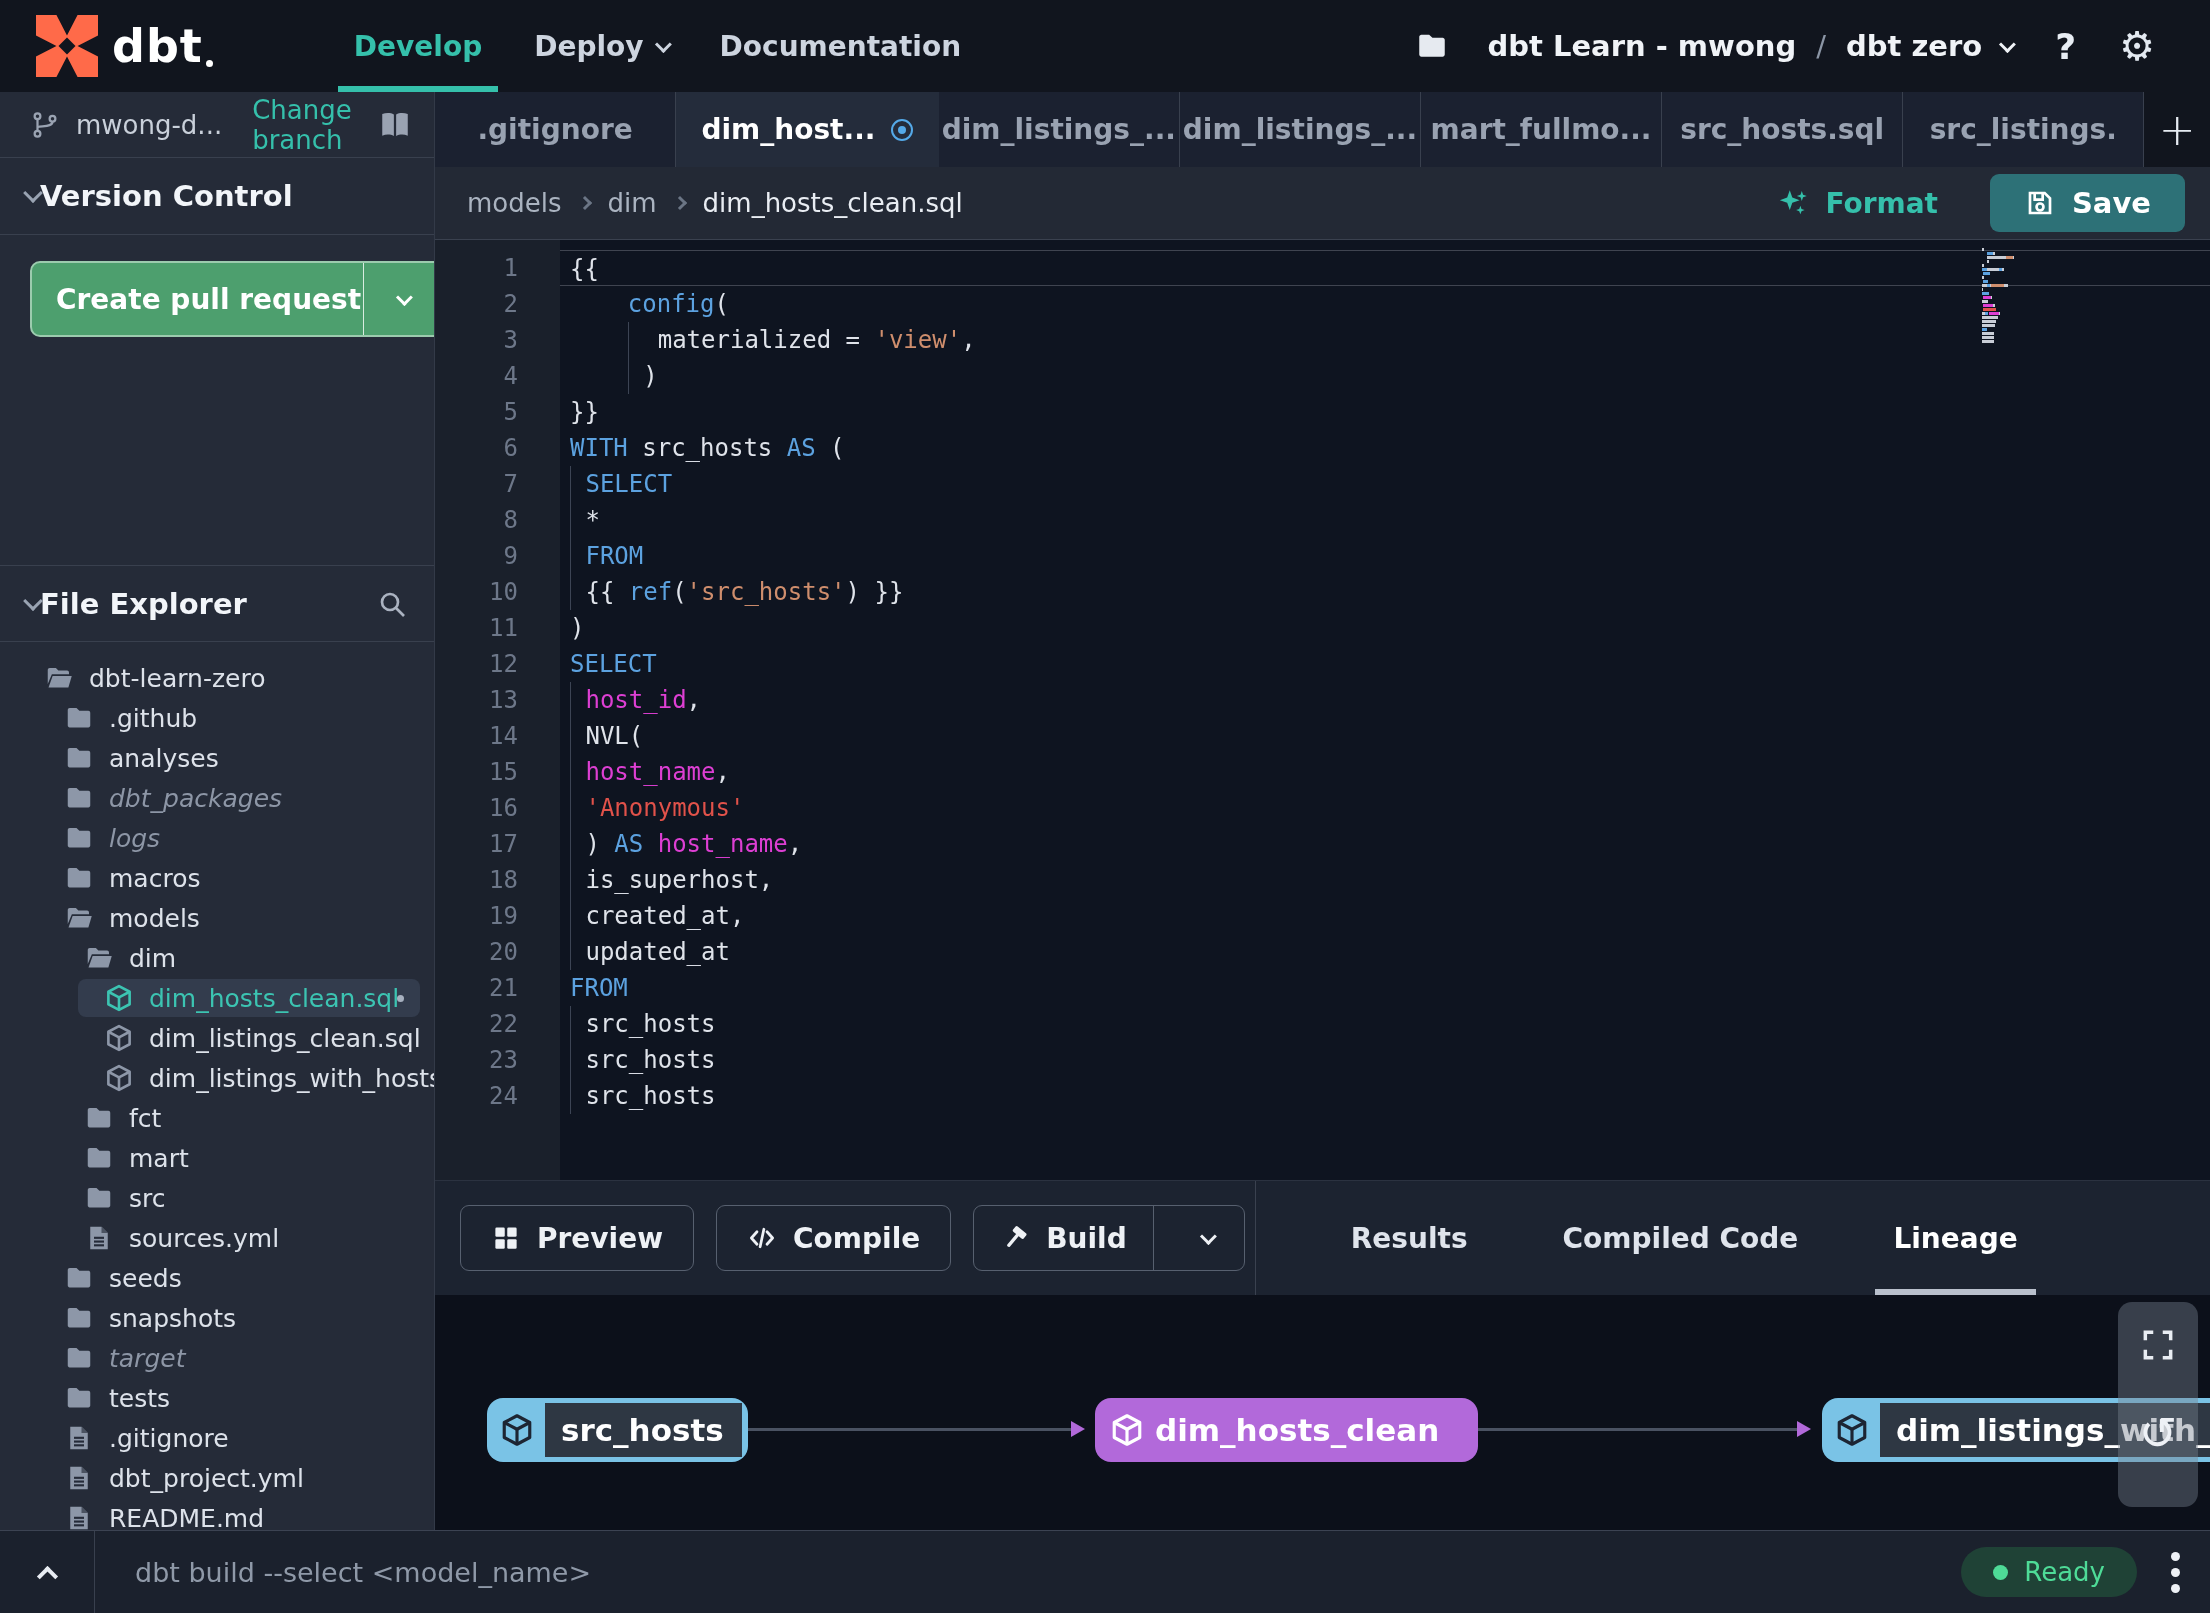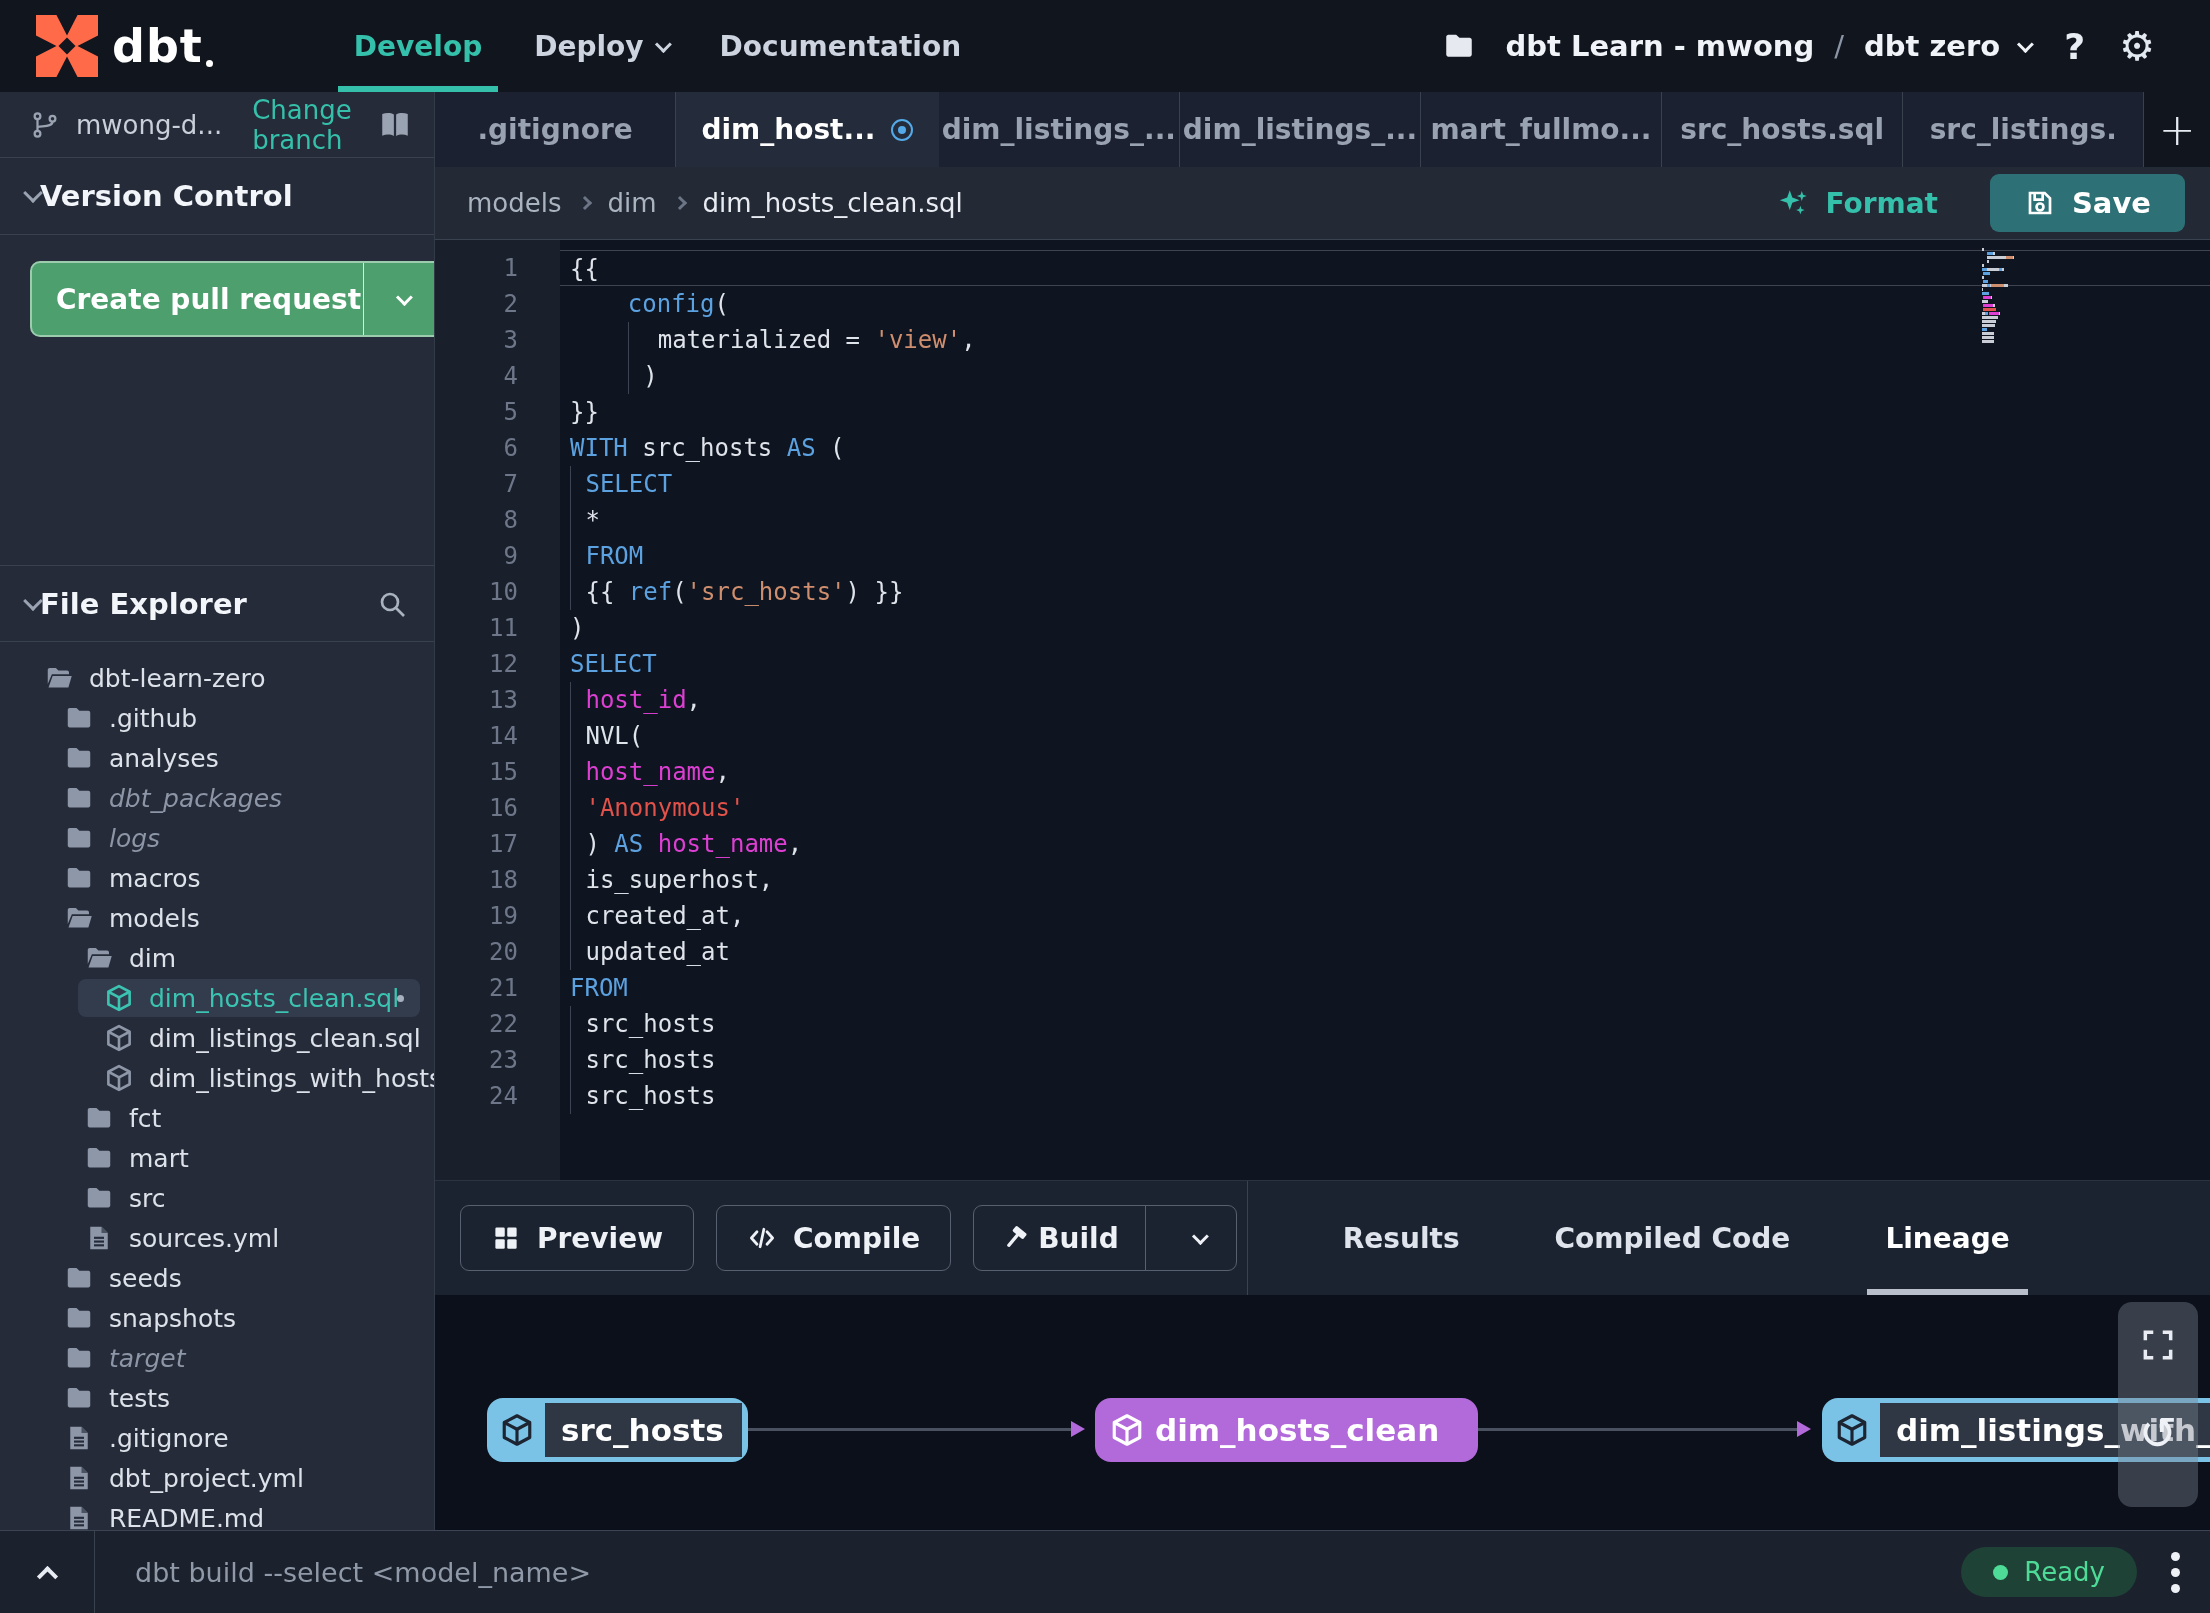--- a/index.html
+++ b/index.html
@@ -13,21 +13,21 @@
   .logo-x { position:relative; width:62px; height:62px; background:var(--brand-orange);
     clip-path:polygon(50% 33%,67% 0,100% 0,100% 33%,67% 50%,100% 67%,100% 100%,67% 100%,50% 67%,33% 100%,0 100%,0 67%,33% 50%,0 33%,0 0,33% 0); }
   .logo-x::after { content:""; position:absolute; left:50%; top:50%; width:12px; height:12px; background:#11151e; transform:translate(-50%,-50%) rotate(45deg); }
   .brand-text { font-size:46px; font-weight:bold; color:#ffffff; margin-left:14px; letter-spacing:1px; }
   .brand-dot { width:7px; height:7px; background:#fff; border-radius:50%; align-self:flex-end; margin:0 0 10px 3px; }
   .nav-links { display:flex; align-items:stretch; height:100%; margin-left:115px; }
   .nav-item { position:relative; display:flex; align-items:center; gap:12px; padding:0 26px; font-size:28px; font-weight:600; color:#cdd4df; cursor:pointer; }
   .nav-item.active { color:var(--accent-teal); }
   .nav-item.active::after { content:""; position:absolute; left:10px; right:10px; bottom:0; height:6px; background:var(--accent-teal); }
   .nav-spacer { flex:1; }
-  .nav-right { display:flex; align-items:center; gap:30px; padding-right:55px; font-size:29px; font-weight:600; color:#f0f3f7; }
+  .nav-right { display:flex; align-items:center; gap:39px; padding-right:55px; font-size:29px; font-weight:600; color:#f0f3f7; }
   .nav-right .slash { color:#8b95a5; font-weight:400; padding:0 2px; }
   .icon-svg { display:inline-block; vertical-align:middle; }
   .chev { display:inline-block; width:12px; height:12px; border-right:3px solid currentColor; border-bottom:3px solid currentColor; transform:rotate(45deg) translateY(-2px); }
   .chev-up { transform:rotate(-135deg); }
   .help-q { font-size:36px; font-weight:bold; color:#e8edf4; padding:0 4px; cursor:pointer; }
   .gear { font-size:40px; color:#e3e9f1; cursor:pointer; line-height:1; }
 
   
   .sidebar { position:absolute; left:0; top:92px; width:435px; bottom:83px; background:#252b38; border-right:1px solid #333a48; overflow:hidden; z-index:10; }
   .branch-row { height:66px; display:flex; align-items:center; gap:16px; padding:0 22px 0 30px; border-bottom:1px solid #39404e; }
@@ -83,21 +83,21 @@
   .tok-g { display:inline-block; width:1px; height:36px; background:#3c4454; vertical-align:top; }
   .minimap { position:absolute; top:8px; right:170px; width:58px; }
   .mini-line { display:flex; height:4px; }
   .mini-seg { height:3px; display:inline-block; }
 
   .toolbar { height:115px; background:#1c2330; border-top:1px solid #2b3240; display:flex; align-items:center; flex:0 0 auto; }
   .btn-group { display:flex; gap:22px; padding-left:25px; align-items:center; }
   .tool-btn { display:flex; align-items:center; gap:16px; height:66px; padding:0 30px; border:1.5px solid #57606f; border-radius:9px; font-size:28px; font-weight:600; color:#eef1f5; background:transparent; cursor:pointer; }
   .tool-btn .bicon { width:30px; height:30px; }
   .split { display:flex; padding:0; }
-  .split .split-main { display:flex; align-items:center; gap:8px; padding:0 26px; border-right:1px solid #57606f; height:100%;text-align:center; }
+  .split .split-main { display:flex; align-items:center; gap:16px; padding:0 26px; border-right:1px solid #57606f; height:100%;text-align:center; }
   .split .split-caret { width:74px; display:flex; align-items:center; justify-content:center; height:100%; }
   .result-tabs { position:relative; flex:1; align-self:stretch; margin-left:10px; border-left:1px solid #3a414f; display:flex; align-items:center; gap:95px; padding-left:95px; }
   .ttab { position:relative; font-size:28px; font-weight:600; color:#dfe4ec; cursor:pointer; align-self:stretch; display:flex; align-items:center; }
   .ttab.active { color:#ffffff; }
   .ttab.active::after { content:""; position:absolute; left:-18px; right:-18px; bottom:0; height:6px; background:#b9c0cc; }
 
   .lineage { position:relative; height:235px; background:#0c101a; flex:0 0 auto; overflow:hidden; }
   .node { position:absolute; height:64px; border-radius:16px; display:flex; align-items:center; cursor:pointer; }
   .node.source { background:var(--node-blue); padding:5px 6px 5px 8px; }
   .node .ncube { width:36px; height:36px; margin:0 10px 0 4px; flex:0 0 auto; }

